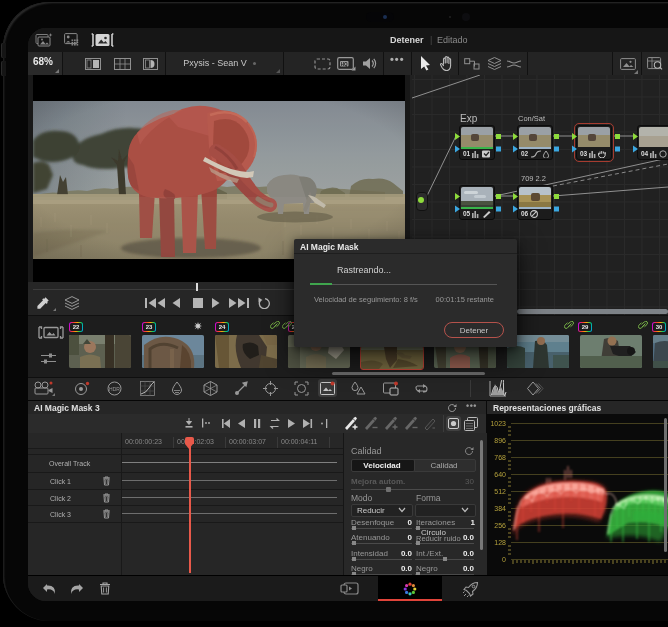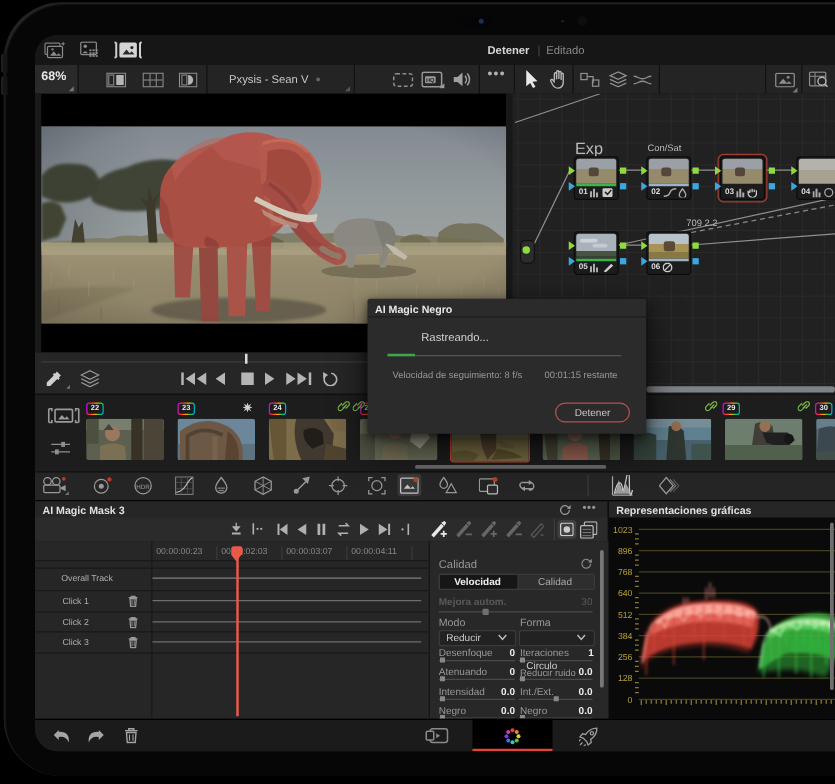--- a/index.html
+++ b/index.html
@@ -320,23 +320,23 @@
             <path d="M143 121 L258 112"></path>
           </g>
           <g stroke="#8a8a8a" stroke-width="1" fill="none" stroke-dasharray="4 3">
             <path d="M143 111 L258 89"></path>
           </g>
         </svg>
 
         <div class="abs" style="left:416px;top:192px;width:10px;height:17px;background:#2c2c2c;border:1px solid #111;border-radius:4px;"></div>
         <div class="abs" style="left:418px;top:197px;width:6px;height:6px;border-radius:50%;background:#8edb3c;"></div>
 
-        <div class="t" style="left:460px;top:114px;color:#bbb;font-size:13px;">Exp</div>
+        <div class="t" style="left:460px;top:114px;color:#bbb;font-size:10px;">Exp</div>
         <div class="t" style="left:518px;top:114px;color:#bbb;font-size:7.5px;">Con/Sat</div>
-        <div class="t" style="left:521px;top:174px;color:#bbb;font-size:7.5px;margin-left:28px;">709 2.2</div>
+        <div class="t" style="left:521px;top:174px;color:#bbb;font-size:7.5px;">709 2.2</div>
 
         <div class="node" style="left:459px;top:125px;">
           <div class="nthumb" style="background:linear-gradient(#9aa0a5 0 40%,#958b6a 40% 100%);"></div>
           <div class="abs" style="left:11px;top:8px;width:8px;height:7px;border-radius:2px;background:#54463a;"></div>
           <div class="abs" style="left:1px;top:21px;width:32px;height:2px;background:#39b54a;"></div>
           <div class="nlabel">
               <span>01</span>
               <svg width="20" height="8" viewBox="0 0 20 8">
                 <g fill="#aaa">
                   <rect x="0" y="3" width="1.6" height="5"></rect>
@@ -938,21 +938,21 @@
         <svg class="abs" style="left:463px;top:581px;" width="17" height="16" viewBox="0 0 17 16">
           <path d="M14.5 1.5q-5.5 0-9 5l-2.5-0.5L1 8.5l2.5 1 3 3 1 2.5 2.5-2-0.5-2.5q5-3.5 5-9z" fill="none" stroke="#9a9a9a" stroke-width="1.1"></path>
           <circle cx="10.5" cy="5.5" r="1.3" fill="none" stroke="#9a9a9a"></circle>
           <path d="M3 13l-2 2M5.5 14.5L4 16M1.5 10.5L0 12" stroke="#9a9a9a" stroke-width="1"></path>
         </svg>
       </div>
       <div id="dialog">
         <div class="abs" style="left:294px;top:239px;width:223px;height:108px;background:#2b2b2b;border-radius:2px;
              box-shadow:0 12px 28px rgba(0,0,0,0.65), 0 2px 8px rgba(0,0,0,0.5);"></div>
         <div class="abs" style="left:294px;top:253px;width:223px;height:1px;background:#1e1e1e;"></div>
-        <div class="t" style="left:300px;top:242px;color:#e8e8e8;font-weight:bold;font-size:8.5px;">AI Magic Negro</div>
+        <div class="t" style="left:300px;top:242px;color:#e8e8e8;font-weight:bold;font-size:8.5px;">AI Magic Mask</div>
         <div class="t" style="left:310px;top:265px;color:#d0d0d0;font-size:9px;padding-left:27px;">Rastreando...</div>
         <div class="abs" style="left:310px;top:284px;width:187px;height:1px;background:#555;"></div>
         <div class="abs" style="left:310px;top:283px;width:22px;height:2px;background:#3fa54d;"></div>
         <div class="t" style="left:314px;top:295px;color:#989898;font-size:7.5px;">Velocidad de seguimiento: 8 f/s</div>
         <div class="t" style="left:432px;top:295px;width:62px;text-align:right;color:#989898;font-size:7.5px;">00:01:15 restante</div>
         <div class="abs" style="left:444px;top:322px;width:58px;height:14px;border:1px solid #b5524b;border-radius:8px;"></div>
         <div class="t" style="left:444px;top:326px;width:60px;text-align:center;color:#c8c8c8;font-size:8px;">Detener</div>
       </div>
     </div>
   </div>

